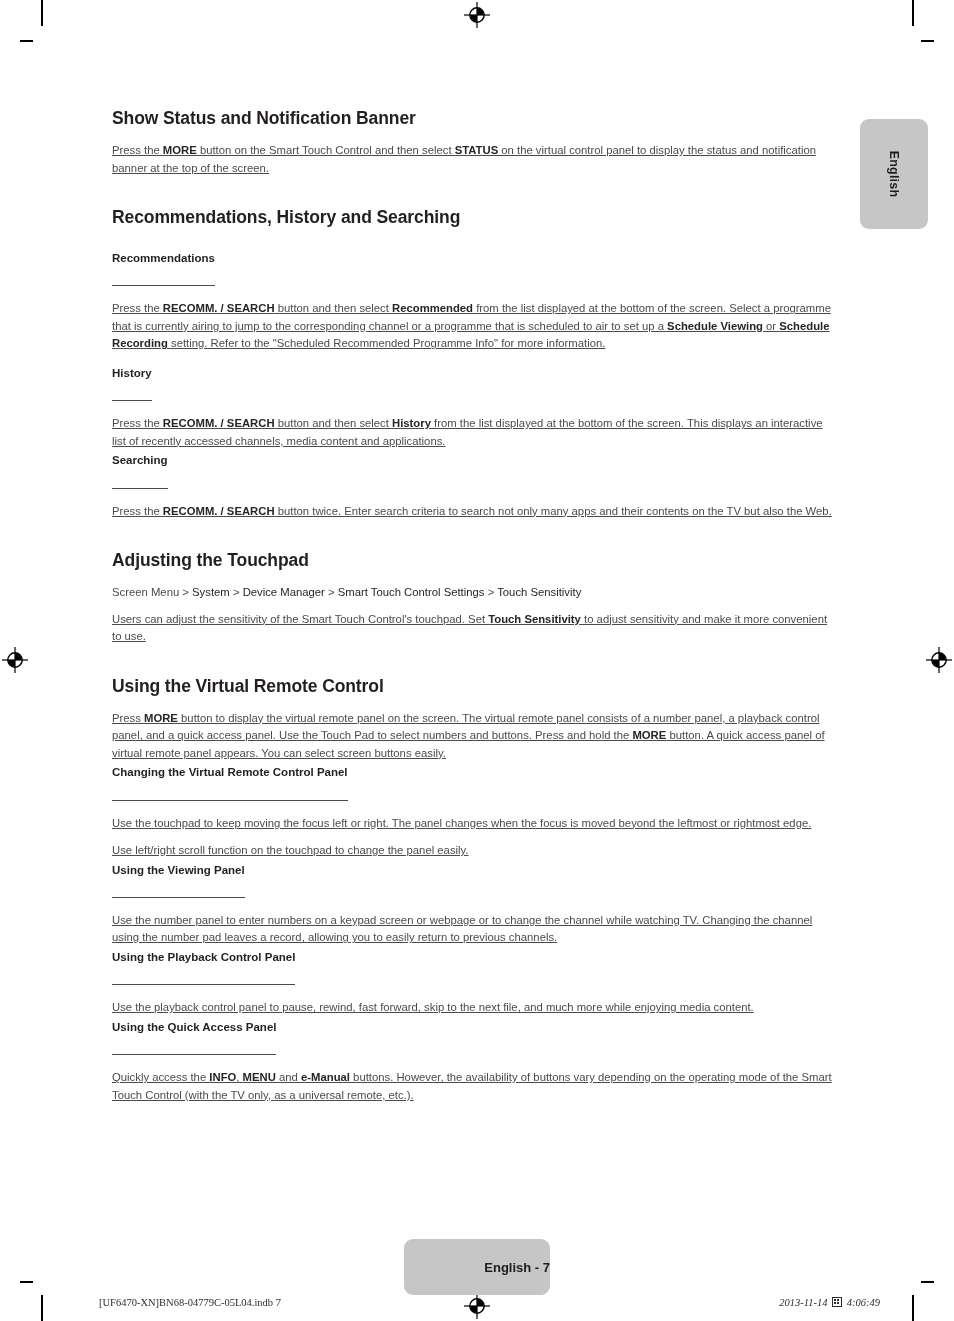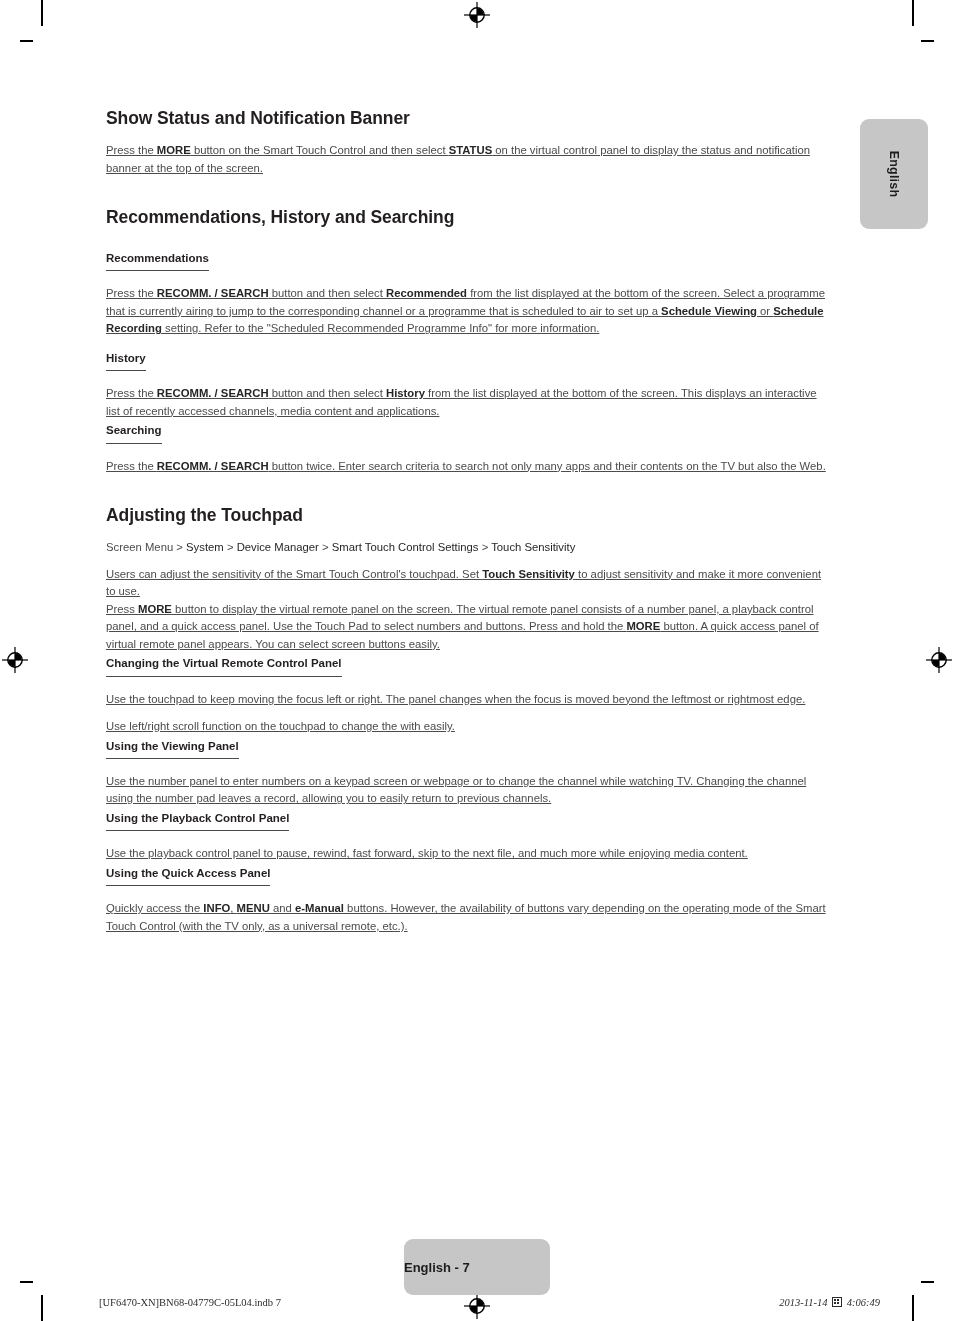--- a/index.html
+++ b/index.html
@@ -38,41 +38,41 @@
     white-space: nowrap;
     font-size: 12.5px;
     font-weight: bold;
     color: #1d1d1d;
     letter-spacing: 0.2px;
   }
 
   
   .content {
     position: absolute;
-    left: 106px;
+    left: 112px;
     top: 108px;
     width: 726px;
   }
 
   h1.sec-title {
     font-size: 17.5px;
     font-weight: bold;
     color: #231f20;
     margin: 0 0 13px 0;
     letter-spacing: -0.1px;
     line-height: 1.2;
   }
   .sec-title.spaced { margin-top: 30px; }
 
   h2.subsec {
     font-size: 11.5px;
     font-weight: bold;
     color: #231f20;
     margin: 0 0 14px 0;
-    padding-bottom: 5px;
+    padding-bottom: 20px;
     display: inline-block;
     border-bottom: 1.6px solid #4a4a4a;
     line-height: 1.25;
   }
   .subsec-wrap { }
   .subsec-wrap.tight { margin-top: 20px; }
 
   p.body {
     font-size: 11.3px;
     line-height: 1.55;
@@ -95,21 +95,21 @@
   .page-badge {
     position: absolute;
     left: 404px;
     top: 1239px;
     width: 146px;
     height: 56px;
     background: #c6c6c6;
     border-radius: 9px;
     display: flex;
     align-items: center;
-    justify-content: flex-start;
+    justify-content: flex-end;
   }
   .page-badge-label {
     font-size: 13px;
     font-weight: bold;
     color: #1d1d1d;
   }
 
   
   .print-line {
     position: absolute;
@@ -199,26 +199,27 @@
 
   <div class="subsec-wrap">
     <h2 class="subsec">Searching</h2>
     <p class="body last">Press the <b>RECOMM. / SEARCH</b> button twice. Enter search criteria to search not only many apps and their contents on the TV but also the Web.</p>
   </div>
 
   <h1 class="sec-title spaced">Adjusting the Touchpad</h1>
   <p class="path">Screen Menu &gt; <b>System</b> &gt; <b>Device Manager</b> &gt; <b>Smart Touch Control Settings</b> &gt; <b>Touch Sensitivity</b></p>
   <p class="body last">Users can adjust the sensitivity of the Smart Touch Control's touchpad. Set <b>Touch Sensitivity</b> to adjust sensitivity and make it more convenient to use.</p>
 
+  <h1 class="sec-title spaced">Using the Virtual Remote Control</h1>
   <p class="body last">Press <b>MORE</b> button to display the virtual remote panel on the screen. The virtual remote panel consists of a number panel, a playback control panel, and a quick access panel. Use the Touch Pad to select numbers and buttons. Press and hold the <b>MORE</b> button. A quick access panel of virtual remote panel appears. You can select screen buttons easily.</p>
 
   <div class="subsec-wrap">
     <h2 class="subsec">Changing the Virtual Remote Control Panel</h2>
     <p class="body">Use the touchpad to keep moving the focus left or right. The panel changes when the focus is moved beyond the leftmost or rightmost edge.</p>
-    <p class="body last">Use left/right scroll function on the touchpad to change the with easily.</p>
+    <p class="body last">Use left/right scroll function on the touchpad to change the panel easily.</p>
   </div>
 
   <div class="subsec-wrap">
     <h2 class="subsec">Using the Viewing Panel</h2>
     <p class="body last">Use the number panel to enter numbers on a keypad screen or webpage or to change the channel while watching TV. Changing the channel using the number pad leaves a record, allowing you to easily return to previous channels.</p>
   </div>
 
   <div class="subsec-wrap">
     <h2 class="subsec">Using the Playback Control Panel</h2>
     <p class="body last">Use the playback control panel to pause, rewind, fast forward, skip to the next file, and much more while enjoying media content.</p>

